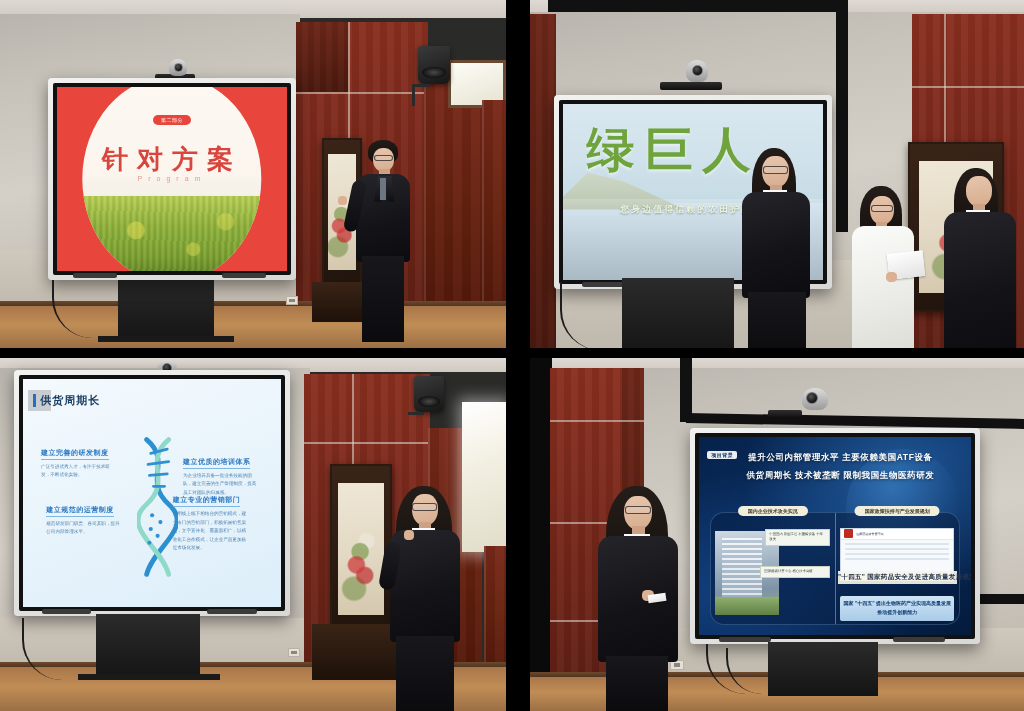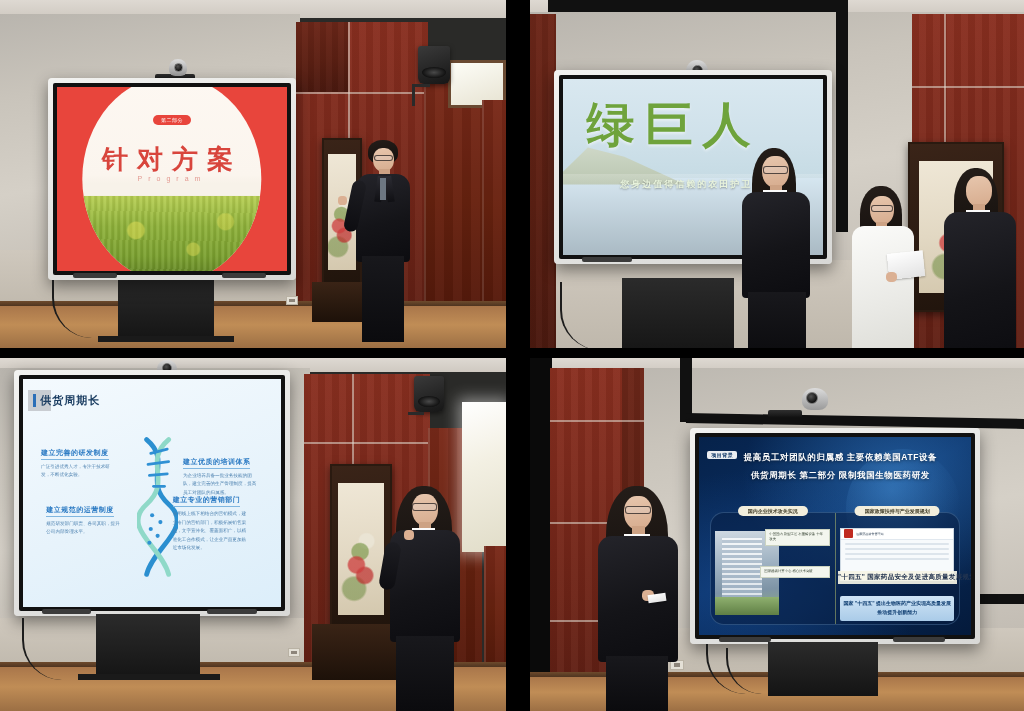--- a/index.html
+++ b/index.html
@@ -571,21 +571,21 @@
 
       <div class="wood wood-dark" style="left:0;top:14px;width:26px;height:344px"></div>
 
       <div style="position:absolute;left:18px;top:0;width:300px;height:12px;background:#111"></div>
       <div style="position:absolute;left:306px;top:0;width:12px;height:232px;background:#111"></div>
 
       <div class="ptz-bar" style="left:130px;top:82px;width:62px;height:8px"></div>
       <div class="ptz-head" style="left:156px;top:60px;width:22px;height:22px"></div>
       <div class="ptz-lens" style="left:162px;top:65px;width:11px;height:11px"></div>
 
-      <div class="tv" style="left:24px;top:70px;width:278px;height:194px">
+      <div class="tv" style="left:24px;top:95px;width:278px;height:194px">
         <div class="tv-inner">
           <div class="tv-screen">
             <div class="slide2">
               <div class="s2-sky"></div>
               <div class="s2-hill"></div>
               <div class="s2-field"></div>
               <div class="s2-field2"></div>
               <div class="s2-title">绿巨人</div>
               <div class="s2-sub">您身边值得信赖的农田护卫</div>
             </div>
@@ -754,22 +754,22 @@
       <div class="ptz-lens" style="left:276px;top:34px;width:12px;height:12px"></div>
 
       <div class="tv" style="left:160px;top:70px;width:290px;height:216px">
         <div class="tv-inner">
           <div class="tv-screen">
             <div class="slide4">
               <div class="s4-globe"></div>
               <div class="s4-tag">项目背景</div>
 
               <div class="s4-head">
-                <div class="s4-line">提高员工对团队的归属感 主要依赖美国ATF设备</div>
-                <div class="s4-line">供货周期长 第二部分 限制我国生物医药研发</div>
+                <div class="s4-line">提升公司内部管理水平 主要依赖美国ATF设备</div>
+                <div class="s4-line">供货周期长 技术被垄断 限制我国生物医药研发</div>
               </div>
 
               <div class="s4-body">
                 <div class="s4-col">
                   <div class="s4-pill">国内企业技术攻关实况</div>
                   <div class="s4-photo">
                     <div class="s4-cap">国内首家以ATF技术路线实现国产化替代的企业 年产量约 300亿元</div>
                   </div>
                   <div class="s4-note" id="s4n1">中国国内 新型工艺 石墨烯设备 十年攻关</div>
                   <div class="s4-note" id="s4n2">国家超级计算中心 核心技术突破</div>

